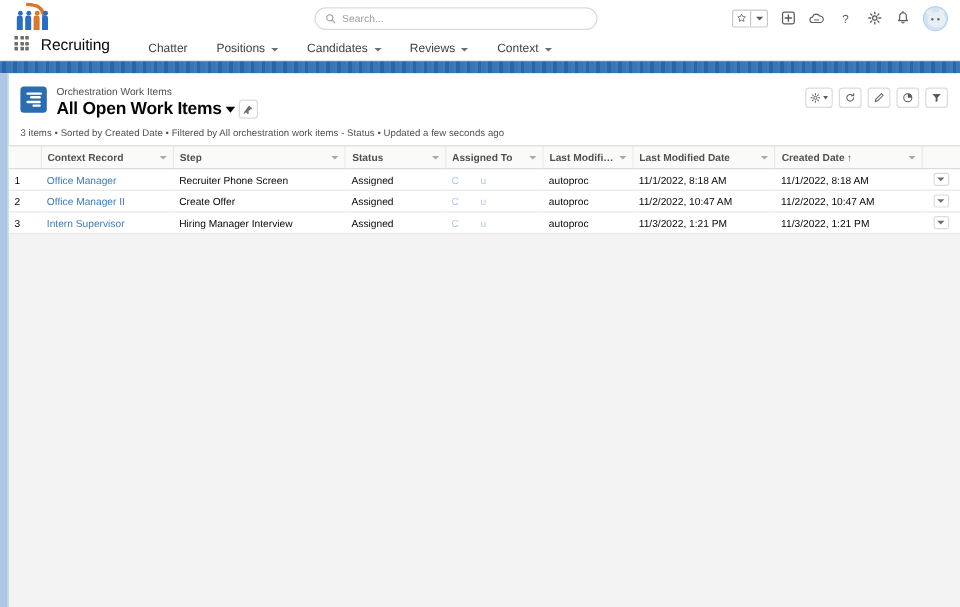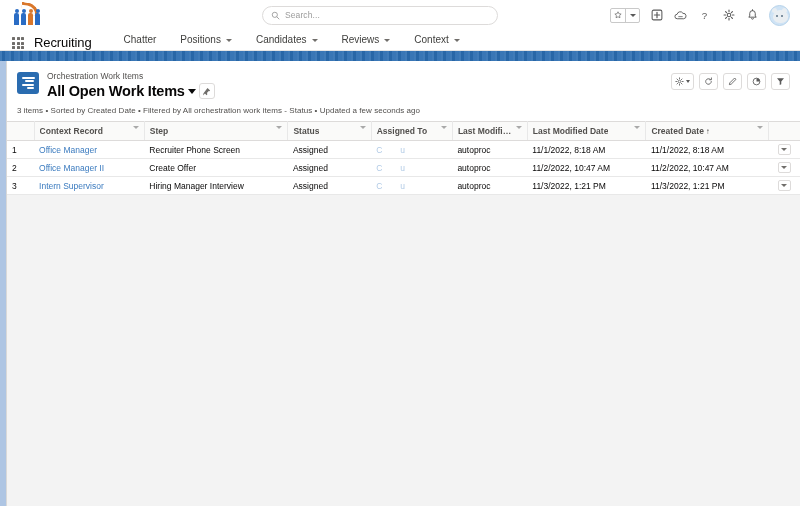--- a/index.html
+++ b/index.html
@@ -141,21 +141,21 @@
     background: #5a7184;
   }
   .avatar .eye-l { left: 6px; }
   .avatar .eye-r { right: 6px; }
 
   
   .nav-bar {
     height: 21px;
     background: #ffffff;
     display: flex;
-    align-items: flex-end;
+    align-items: flex-start;
     padding: 0 10px;
     gap: 0;
     border-bottom: 1px solid #e5e5e5;
   }
   .waffle {
     width: 13px; height: 13px;
     display: grid;
     grid-template-columns: repeat(3, 3px);
     grid-template-rows: repeat(3, 3px);
     gap: 1.5px;
@@ -347,21 +347,21 @@
     font-weight: bold;
     color: #514f4d;
     text-align: left;
     padding: 0 5px;
     height: 19px;
     white-space: nowrap;
     overflow: hidden;
   }
   table.data th .th-in {
     display: flex;
-    align-items: flex-start;
+    align-items: center;
     justify-content: space-between;
     gap: 3px;
   }
   table.data th .th-label {
     overflow: hidden;
     text-overflow: ellipsis;
     white-space: nowrap;
   }
   .sort-arrow {
     font-size: 8px;

